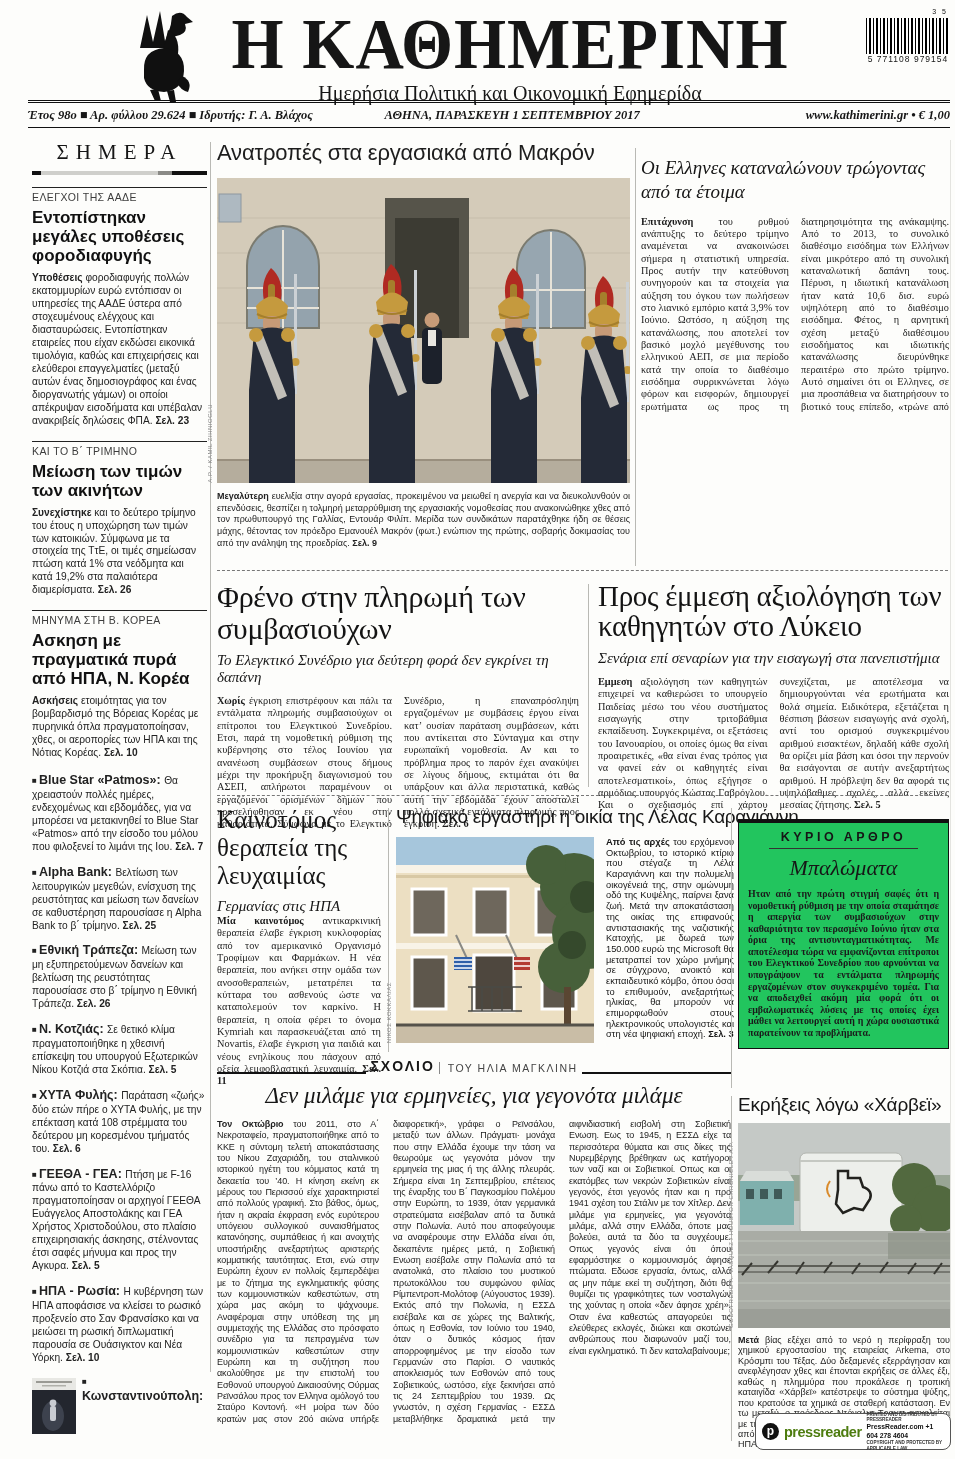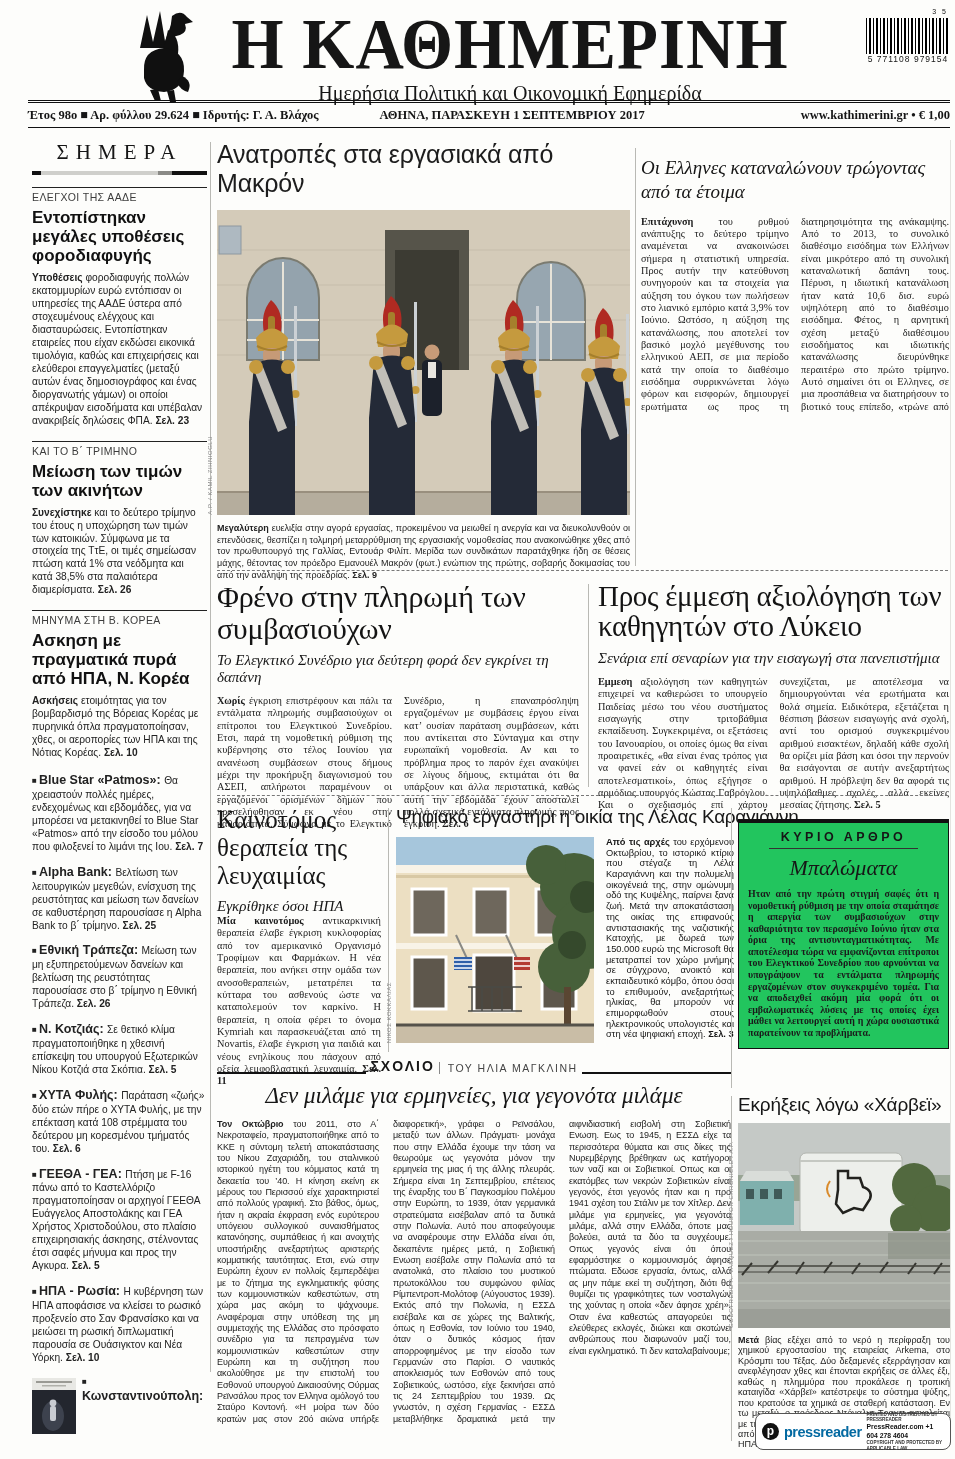--- a/index.html
+++ b/index.html
@@ -14,21 +14,21 @@
   letter-spacing:1px;transform:scaleY(1.08);transform-origin:top;white-space:nowrap}
 #paper-subtitle{left:196px;top:82px;width:628px;text-align:center;
   font-family:"Liberation Serif",serif;font-size:20px}
 #barcode{left:866px;top:8px;width:84px;height:58px}
 #barcode .bars{margin-top:10px;height:36px;
   background:repeating-linear-gradient(90deg,#000 0 1.5px,#fff 1.5px 3.2px,#000 3.2px 4.6px,#fff 4.6px 7px)}
 #barcode .num{font-size:8.5px;text-align:center;letter-spacing:1px}
 #barcode .top{position:absolute;top:0;right:2px;font-size:7px;letter-spacing:2px}
 #info-row{left:28px;top:100px;width:922px;height:28px;display:flex;align-items:center;
   border-top:3px double #111;border-bottom:1px solid #111;
-  font-family:"Liberation Serif",serif;font-weight:bold;font-size:12.5px}
+  font-family:"Liberation Serif",serif;font-style:italic;font-weight:bold;font-size:12.5px}
 #info-row .l{width:36%;text-align:left}
 #info-row .c{width:33%;text-align:center}
 #info-row .r{width:31%;text-align:right}
 
 .vrule{width:1px;background:#b9b9b4}
 .dashrule{border-top:1px dashed #777;height:0}
 #edge-rule{left:950px;top:140px;height:1305px;width:1px;background:#e4e4e0}
 
 #sidebar{left:32px;top:140px;width:175px;height:1317px;overflow:hidden}
 #simera-title{font-family:"Liberation Serif",serif;font-size:21px;letter-spacing:7px;
@@ -43,21 +43,21 @@
 .brief{margin-bottom:11px}
 .brief::before{content:"■ ";font-size:8px;vertical-align:1px}
 .brief .lead{font-size:12.5px}
 .lead{font-weight:bold}
 .lead::after{content:" "}
 .pg{font-weight:bold}
 .pg::before{content:" "}
 #biennale-photo{float:left;width:44px;height:56px;margin:2px 6px 2px 0}
 
 #lead-zone{left:217px;top:140px;width:416px}
-#lead-headline{font-size:25px;font-weight:500;color:#1d1d1d;letter-spacing:-.2px;margin-bottom:12px}
+#lead-headline{font-size:22px;font-weight:500;color:#1d1d1d;letter-spacing:-.2px;margin-bottom:12px}
 .photo{position:relative;background:#ccc}
 #macron-photo{width:413px;height:305px}
 .vcredit{position:absolute;left:-10px;bottom:0;writing-mode:vertical-rl;
   transform:rotate(180deg);font-size:6px;color:#888;letter-spacing:.5px;white-space:nowrap}
 #lead-caption{margin-top:8px;width:413px;font-size:9px;line-height:1.3;text-align:justify;color:#222}
 
 #savings{left:641px;top:146px;width:308px}
 #savings .head{font-family:"Liberation Serif",serif;font-weight:bold;font-size:36px;
   line-height:1.06;letter-spacing:-.5px;color:#151515}
 #savings .sub{font-family:"Liberation Serif",serif;font-style:italic;font-size:19px;
@@ -108,21 +108,21 @@
 
 #harvey{left:738px;top:1094px;width:212px}
 #harvey .head{font-size:19px;font-weight:500;letter-spacing:-.2px;white-space:nowrap;margin-bottom:7px}
 #harvey-photo{width:212px;height:205px}
 #harvey .body{margin-top:7px;font-size:9px;line-height:1.16;text-align:justify;color:#222}
 
 #pressreader{left:755px;top:1413px;width:196px;height:37px;border:1.5px solid #555;
   border-radius:8px;background:#fff;display:flex;align-items:center;padding:2px 6px;gap:5px}
 #pr-mark{width:17px;height:17px;border-radius:50%;background:#111;color:#fff;
   font-weight:bold;font-size:12px;text-align:center;line-height:17px;flex:0 0 17px}
-#pr-brand{font-size:14.5px;font-weight:bold;letter-spacing:-.5px;color:#0369a1}
+#pr-brand{font-size:14.5px;font-weight:bold;letter-spacing:-.5px;color:#4d7c0f}
 #pr-right{margin-left:auto;text-align:left;line-height:1.25}
 #pr-right .t1,#pr-right .t3{font-size:4.6px;color:#333;font-weight:bold}
 #pr-right .t2{font-size:6.8px;font-weight:bold;color:#111}
 </style>
 </head>
 <body>
 
 <div class="abs" id="griffin">
   <svg viewBox="0 0 60 95" width="60" height="95">
     <g fill="#101010">
@@ -154,21 +154,21 @@
 
   <div class="sb-story">
     <div class="sb-kicker">ΕΛΕΓΧΟΙ ΤΗΣ ΑΑΔΕ</div>
     <div class="sb-head">Εντοπίστηκαν μεγάλες υποθέσεις φοροδιαφυγής</div>
     <div class="sb-body"><span class="lead">Υποθέσεις</span><span>φοροδιαφυγής πολλών εκατομμυρίων ευρώ εντόπισαν οι υπηρεσίες της ΑΑΔΕ ύστερα από στοχευμένους ελέγχους και διασταυρώσεις. Εντοπίστηκαν εταιρείες που είχαν εκδώσει εικονικά τιμολόγια, καθώς και επιχειρήσεις και ελεύθεροι επαγγελματίες (μεταξύ αυτών ένας δημοσιογράφος και ένας διοργανωτής γάμων) οι οποίοι απέκρυψαν εισοδήματα και υπέβαλαν ανακριβείς δηλώσεις ΦΠΑ.</span><span class="pg">Σελ. 23</span></div>
   </div>
 
   <div class="sb-story">
     <div class="sb-kicker">ΚΑΙ ΤΟ Β΄ ΤΡΙΜΗΝΟ</div>
     <div class="sb-head">Μείωση των τιμών των ακινήτων</div>
-    <div class="sb-body"><span class="lead">Συνεχίστηκε</span><span>και το δεύτερο τρίμηνο του έτους η υποχώρηση των τιμών των κατοικιών. Σύμφωνα με τα στοιχεία της ΤτΕ, οι τιμές σημείωσαν πτώση κατά 1% στα νεόδμητα και κατά 38,5% στα παλαιότερα διαμερίσματα.</span><span class="pg">Σελ. 26</span></div>
+    <div class="sb-body"><span class="lead">Συνεχίστηκε</span><span>και το δεύτερο τρίμηνο του έτους η υποχώρηση των τιμών των κατοικιών. Σύμφωνα με τα στοιχεία της ΤτΕ, οι τιμές σημείωσαν πτώση κατά 1% στα νεόδμητα και κατά 19,2% στα παλαιότερα διαμερίσματα.</span><span class="pg">Σελ. 26</span></div>
   </div>
 
   <div class="sb-story">
     <div class="sb-kicker">ΜΗΝΥΜΑ ΣΤΗ Β. ΚΟΡΕΑ</div>
     <div class="sb-head">Ασκηση με πραγματικά πυρά από ΗΠΑ, Ν. Κορέα</div>
     <div class="sb-body"><span class="lead">Ασκήσεις</span><span>ετοιμότητας για τον βομβαρδισμό της Βόρειας Κορέας με πυρηνικά όπλα πραγματοποίησαν, χθες, οι αεροπορίες των ΗΠΑ και της Νότιας Κορέας.</span><span class="pg">Σελ. 10</span></div>
   </div>
 
   <div class="brief"><span class="lead">Blue Star «Patmos»:</span><span>Θα χρειαστούν πολλές ημέρες, ενδεχομένως και εβδομάδες, για να μπορέσει να μετακινηθεί το Blue Star «Patmos» από την είσοδο του μόλου που φιλοξενεί το λιμάνι της Ιου.</span><span class="pg">Σελ. 7</span></div>
   <div class="brief"><span class="lead">Alpha Bank:</span><span>Βελτίωση των λειτουργικών μεγεθών, ενίσχυση της ρευστότητας και μείωση των δανείων σε καθυστέρηση παρουσίασε η Alpha Bank το β΄ τρίμηνο.</span><span class="pg">Σελ. 25</span></div>
@@ -266,21 +266,21 @@
 <div class="abs mid-art" id="teachers">
   <div class="head">Προς έμμεση αξιολόγηση των καθηγητών στο Λύκειο</div>
   <div class="sub">Σενάρια επί σεναρίων για την εισαγωγή στα πανεπιστήμια</div>
   <div class="body cols2 artbody"><span class="lead">Εμμεση</span><span>αξιολόγηση των καθηγητών επιχειρεί να καθιερώσει το υπουργείο Παιδείας μέσω του νέου συστήματος εισαγωγής στην τριτοβάθμια εκπαίδευση. Συγκεκριμένα, οι εξετάσεις του Ιανουαρίου, οι οποίες όμως θα είναι προαιρετικές, «θα είναι ένας τρόπος για να φανεί εάν οι καθηγητές είναι αποτελεσματικοί», όπως εξήγησε ο αρμόδιος υπουργός Κώστας Γαβρόγλου. Και ο σχεδιασμός επί χάρτου συνεχίζεται, με αποτέλεσμα να δημιουργούνται νέα ερωτήματα και θολά σημεία. Ειδικότερα, εξετάζεται η θέσπιση βάσεων εισαγωγής ανά σχολή, αντί του ορισμού συγκεκριμένου αριθμού εισακτέων, δηλαδή κάθε σχολή θα ορίζει μία βάση και όσοι την περνούν θα εισάγονται σε αυτήν ανεξαρτήτως αριθμού. Η πρόβλεψη δεν θα αφορά τις υψηλόβαθμες σχολές, αλλά εκείνες μεσαίας ζήτησης.</span><span class="pg">Σελ. 5</span></div>
 </div>
 
 <div class="abs dashrule" style="left:217px;top:795px;width:731px"></div>
 
 <div class="abs" id="leukemia">
   <div class="head">Καινοτόμος θεραπεία της λευχαιμίας</div>
-  <div class="sub">Εγκρίθηκε όσοι ΗΠΑ</div>
+  <div class="sub">Γερμανίας στις ΗΠΑ</div>
   <div class="body artbody"><span class="lead">Μία καινοτόμος</span><span>αντικαρκινική θεραπεία έλαβε έγκριση κυκλοφορίας από τον αμερικανικό Οργανισμό Τροφίμων και Φαρμάκων. Η νέα θεραπεία, που ανήκει στην ομάδα των ανοσοθεραπειών, μετατρέπει τα κύτταρα του ασθενούς ώστε να καταπολεμούν τον καρκίνο. Η θεραπεία, η οποία φέρει το όνομα Kymriah και παρασκευάζεται από τη Novartis, έλαβε έγκριση για παιδιά και νέους ενηλίκους που πάσχουν από οξεία λεμφοβλαστική λευχαιμία.</span><span class="pg">Σελ. 11</span></div>
 </div>
 
 <div class="abs vrule" style="left:388px;top:808px;height:244px"></div>
 
 <div class="abs" id="karagianni">
   <div class="head">Ψηφιακό εργαστήρι η οικία της Λέλας Καραγιάννη</div>
   <div class="photo" id="karagianni-photo">
     <svg viewBox="0 0 198 206" width="198" height="206" preserveAspectRatio="none">
       <rect width="198" height="206" fill="#a6c6dc"></rect>

